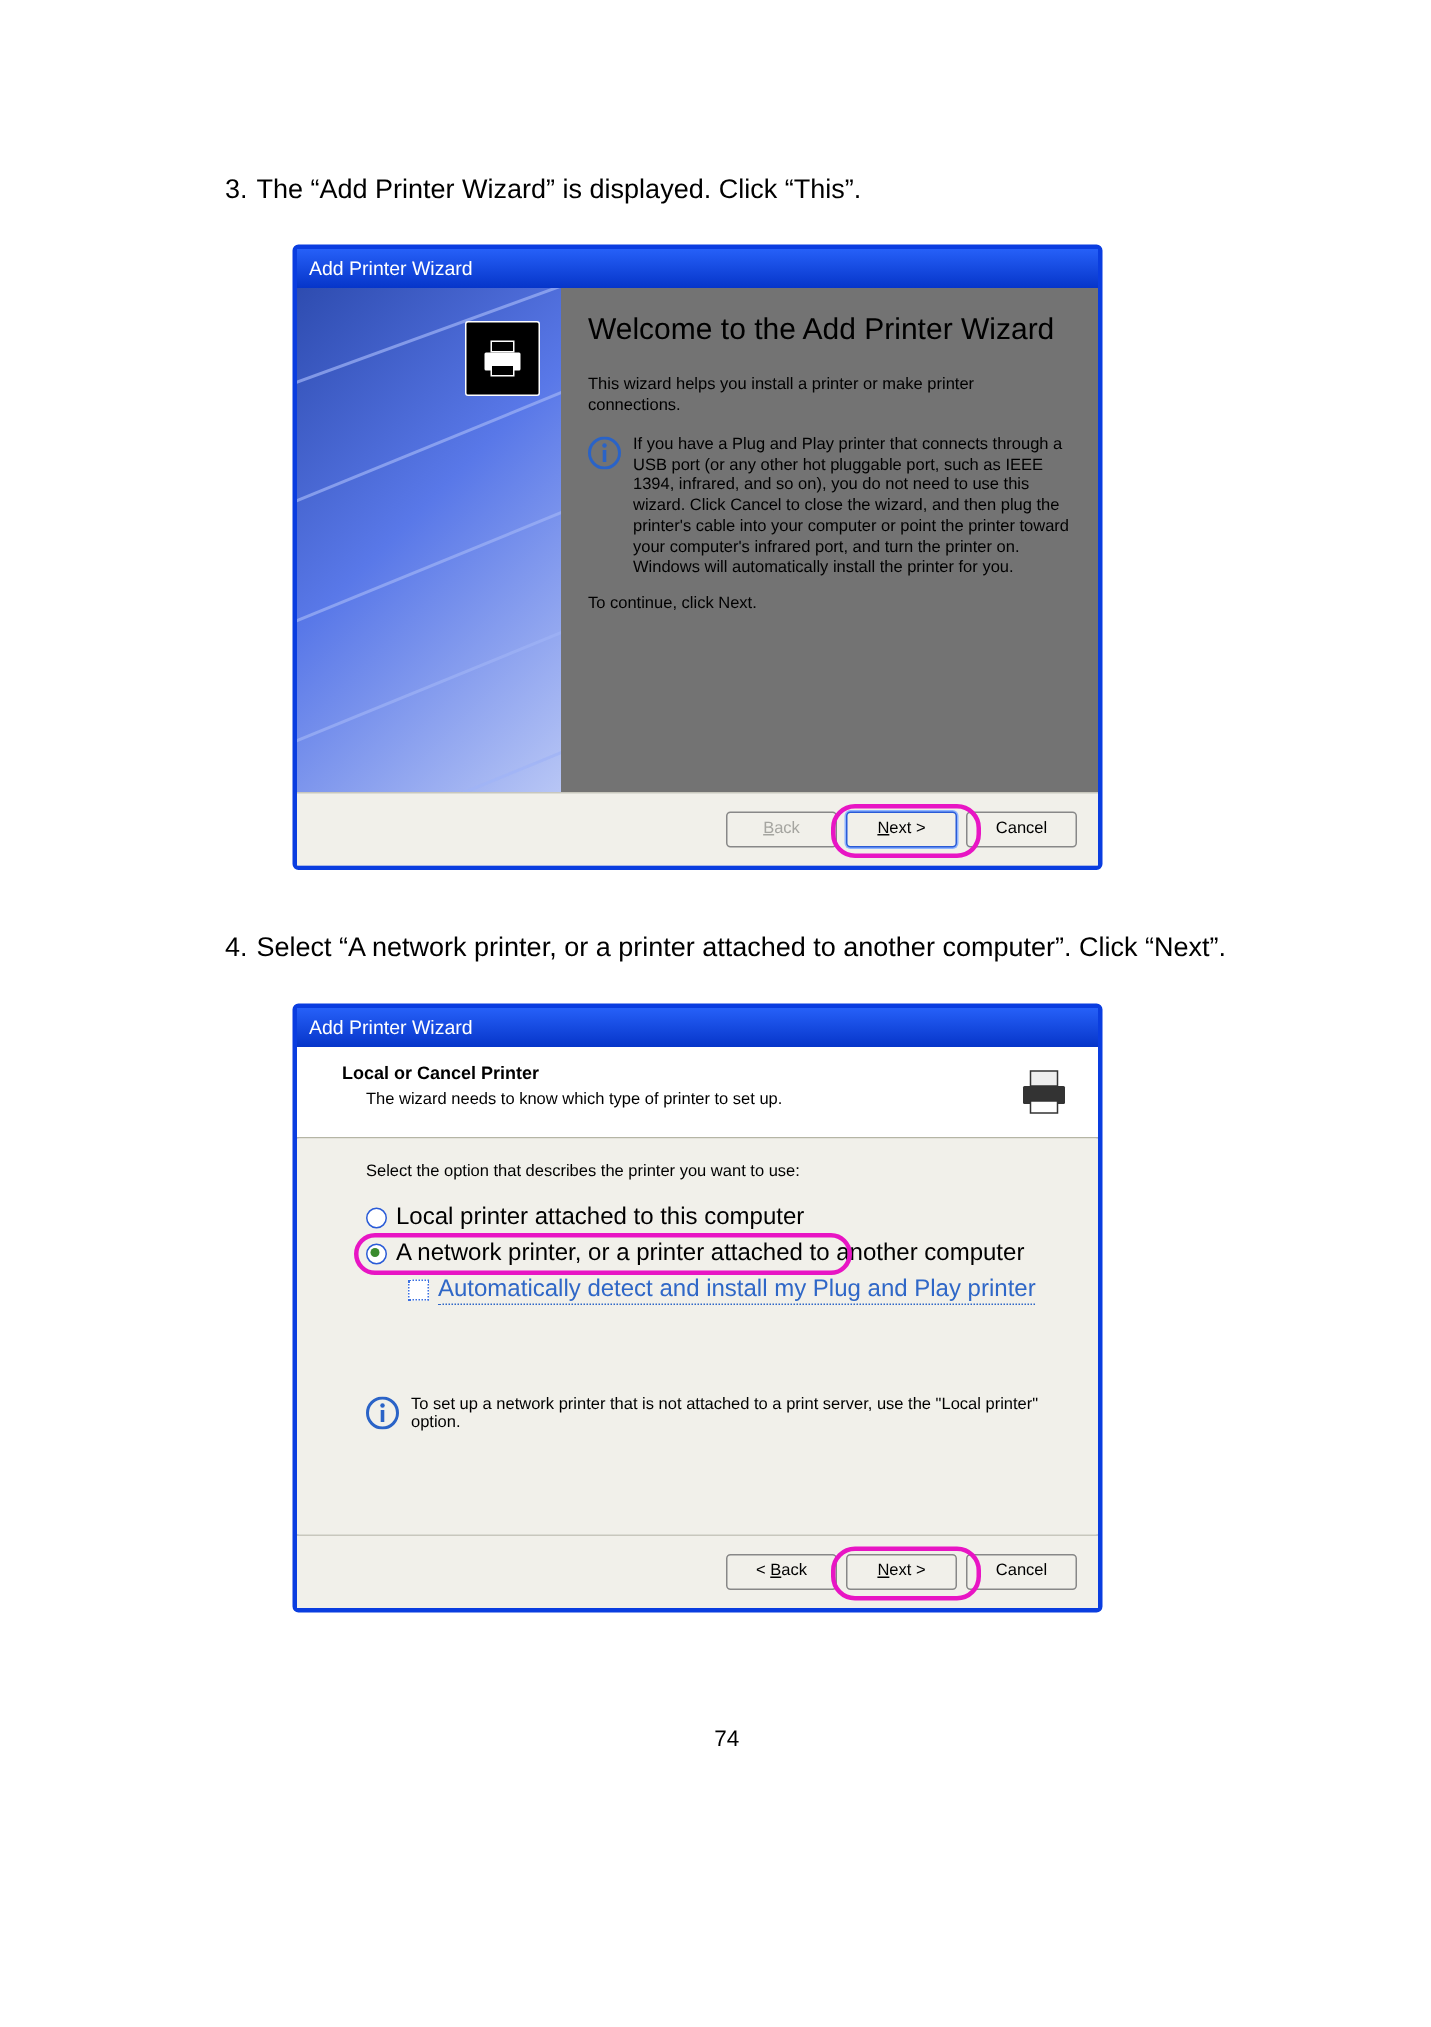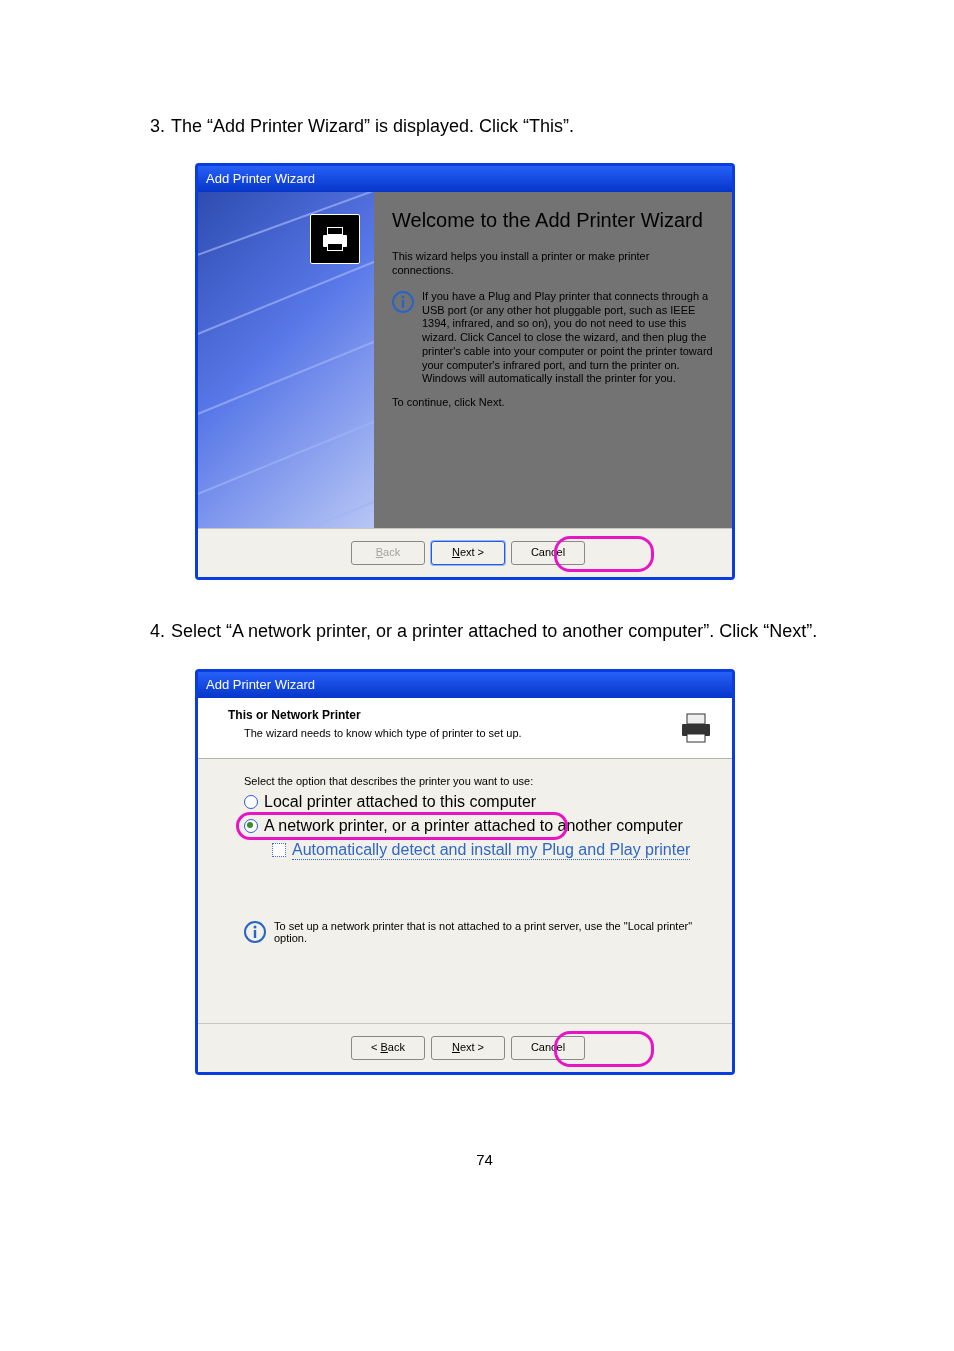--- a/index.html
+++ b/index.html
@@ -161,21 +161,21 @@
   .dotted-link {
     color:#2f67c7;
     border-bottom: 1px dotted #2f67c7;
   }
 
   .button-bar {
     background: #f1f0ea;
     border-top: 1px solid #c8c7bd;
     padding: 12px 14px;
     display:flex;
-    justify-content:center;
+    justify-content:flex-end;
     position:relative;
   }
   .wbtn {
     min-width: 72px;
     height: 22px;
     line-height: 20px;
     text-align:center;
     font-size: 11px;
     border: 1px solid #888;
     background:#f1f0ea;
@@ -265,35 +265,35 @@
   <div class="step">
     <div class="step-num">4.</div>
     <div class="step-body">Select “A network printer, or a printer attached to another computer”. Click “Next”.</div>
   </div>
 
   <div class="wizard">
     <div class="titlebar">Add Printer Wizard</div>
     <div class="wiz-body">
       <div class="header-bar">
         <div class="header-text">
-          <div class="header-title">This or Network Printer</div>
+          <div class="header-title">Local or Cancel Printer</div>
           <div class="header-sub">The wizard needs to know which type of printer to set up.</div>
         </div>
         <div class="header-icon">
           <svg viewBox="0 0 40 36">
               <g>
             <rect x="6" y="14" width="28" height="12" rx="1" fill="#333"></rect>
             <rect x="11" y="4" width="18" height="10" fill="#eee" stroke="#333"></rect>
             <rect x="11" y="24" width="18" height="8" fill="#fff" stroke="#333"></rect>
           </g>
             </svg>
         </div>
       </div>
       <div class="content-area">
-        <div style="margin-bottom:6px;">Select the option that describes the printer you want to use:</div>
+        <div style="margin-bottom:16px;">Select the option that describes the printer you want to use:</div>
 
         <div class="opt-row">
           <div class="radio"></div>
           <span class="opt-label"><span class="u">L</span>ocal printer attached to this computer</span>
         </div>
 
         <div class="opt-row" style="position:relative;">
           <div class="radio selected"></div>
           <span class="opt-label">A n<span class="u">e</span>twork printer, or a printer attached to another computer</span>
           <div class="highlight-oval" style="left:-8px; top:-5px; width:326px; height:22px;"></div>

